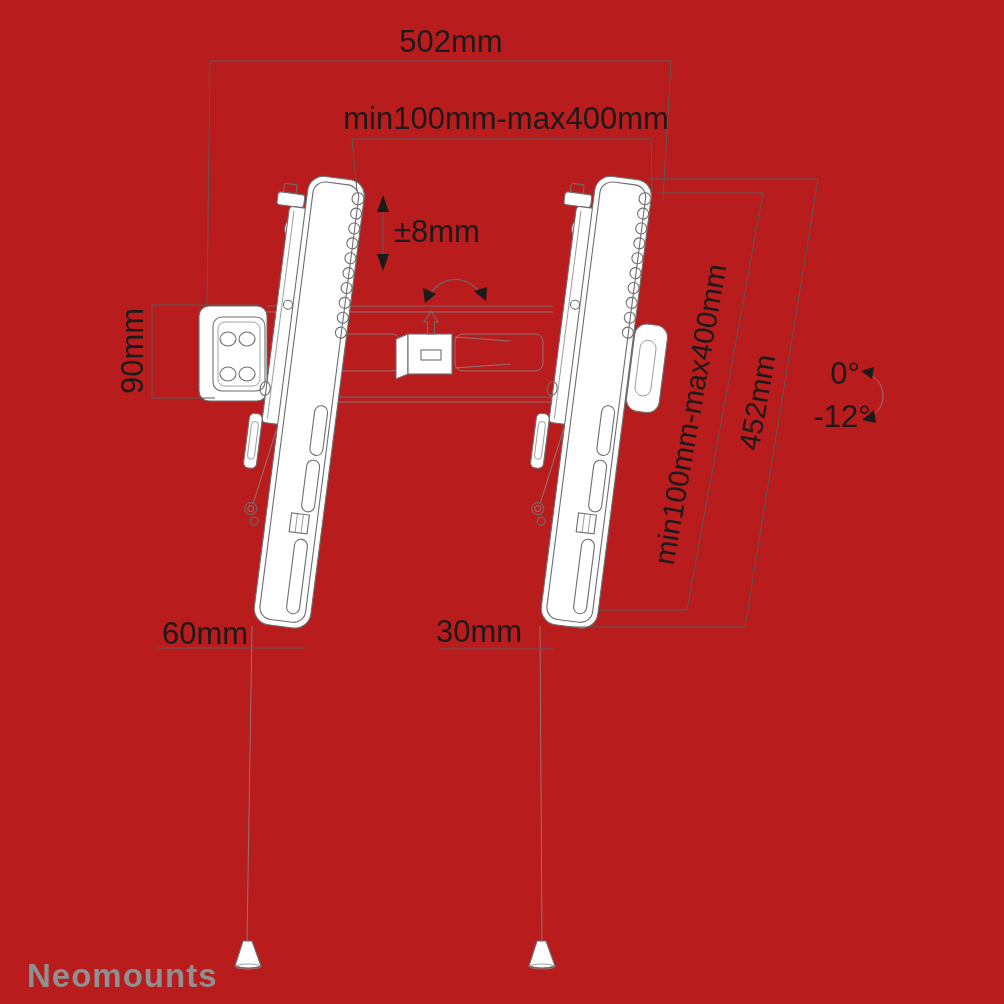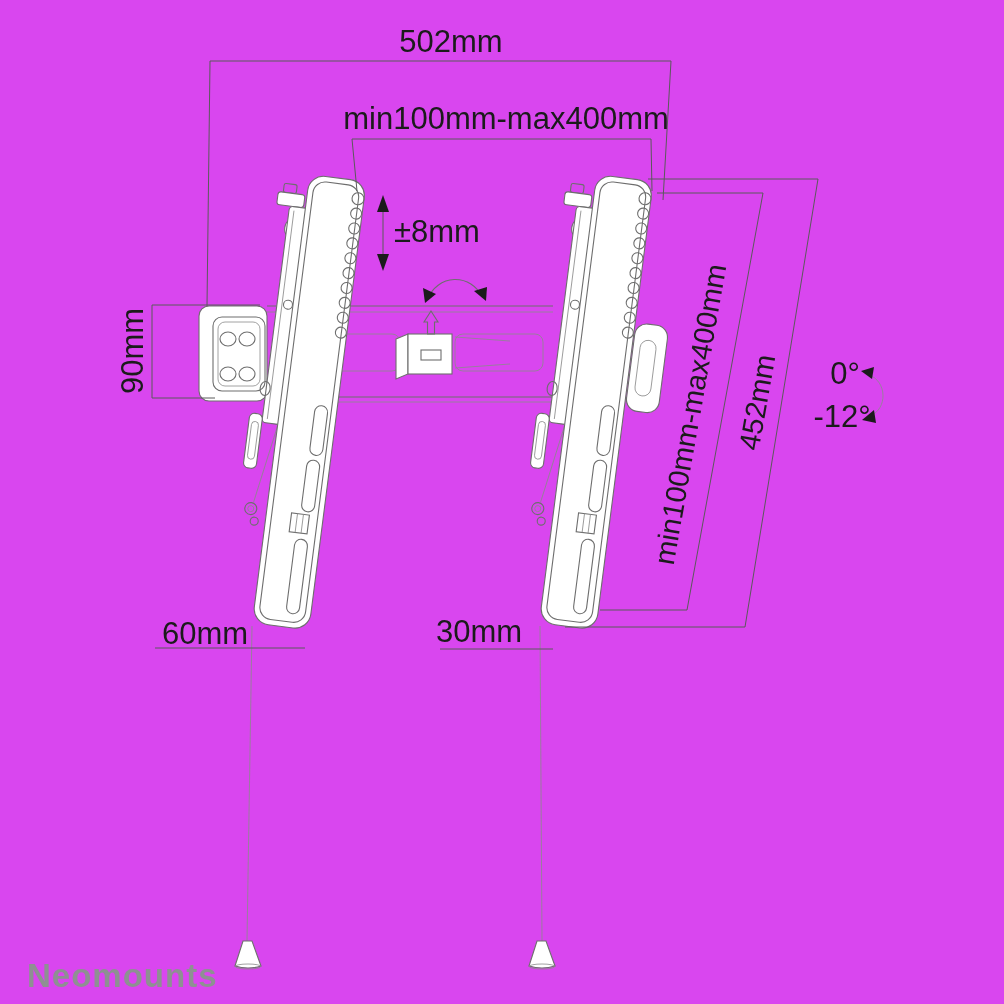--- a/index.html
+++ b/index.html
@@ -1,16 +1,16 @@
 <!DOCTYPE html>
 <html><head>
 <meta charset="utf-8">
 <style>
   html,body{margin:0;padding:0;background:#ffffff;}
-  .stage{position:relative;width:1004px;height:1004px;background:#d946ef;overflow:hidden;
+  .stage{position:relative;width:1004px;height:1004px;background:#b91c1c;overflow:hidden;
          font-family:"Liberation Sans", sans-serif;}
   svg{position:absolute;left:0;top:0;}
   .dim-line{stroke:#5a5a5a;stroke-width:1;fill:none;}
   .draw{stroke:#6e6e6e;stroke-width:1.1;fill:none;}
   .draw-fill{stroke:#6e6e6e;stroke-width:1.1;fill:#ffffff;}
   .thin{stroke:#8a8a8a;stroke-width:0.8;fill:none;}
   .dim-text{fill:#1b1b1b;font-size:31px;font-family:"Liberation Sans", sans-serif;}
   .dim-text-sm{fill:#1b1b1b;font-size:29px;font-family:"Liberation Sans", sans-serif;}
   .arrow{fill:#1b1b1b;stroke:none;}
   .logo{fill:#8e9092;font-size:33px;font-weight:bold;letter-spacing:1px;

